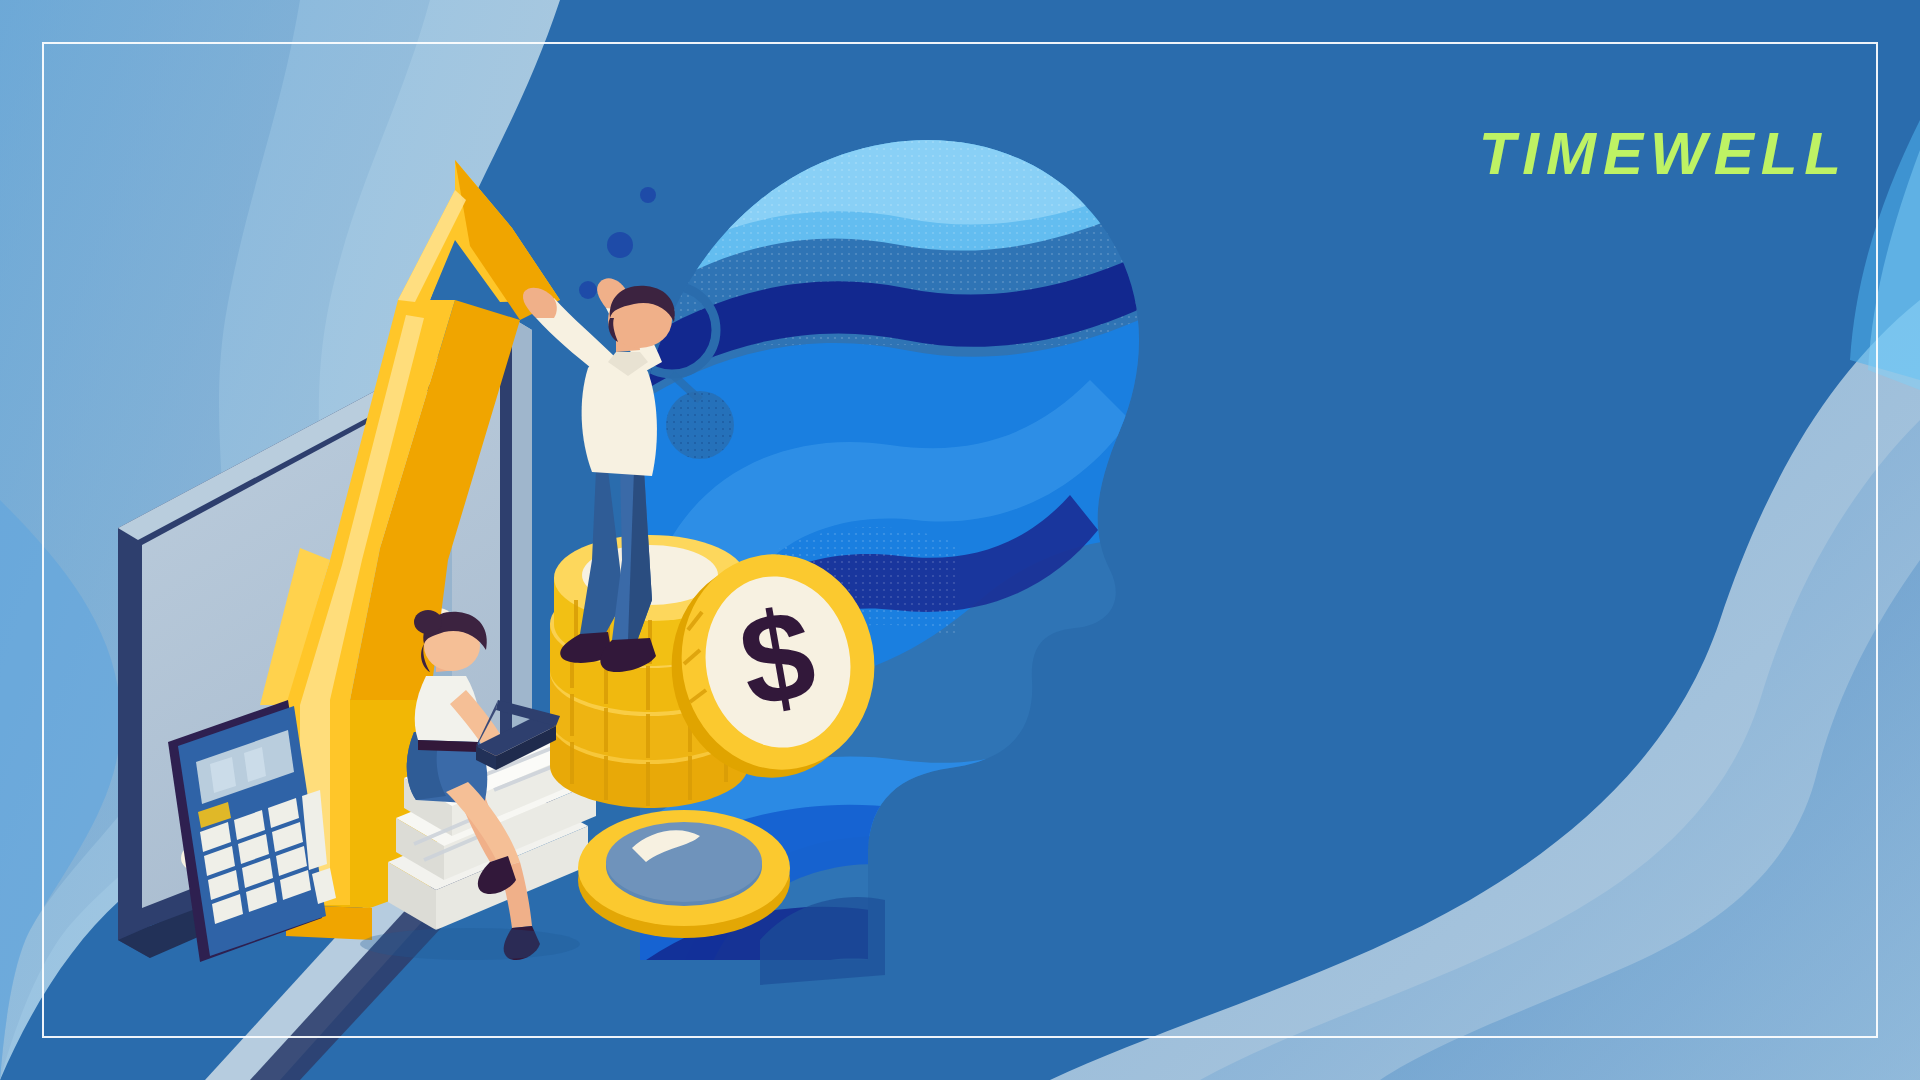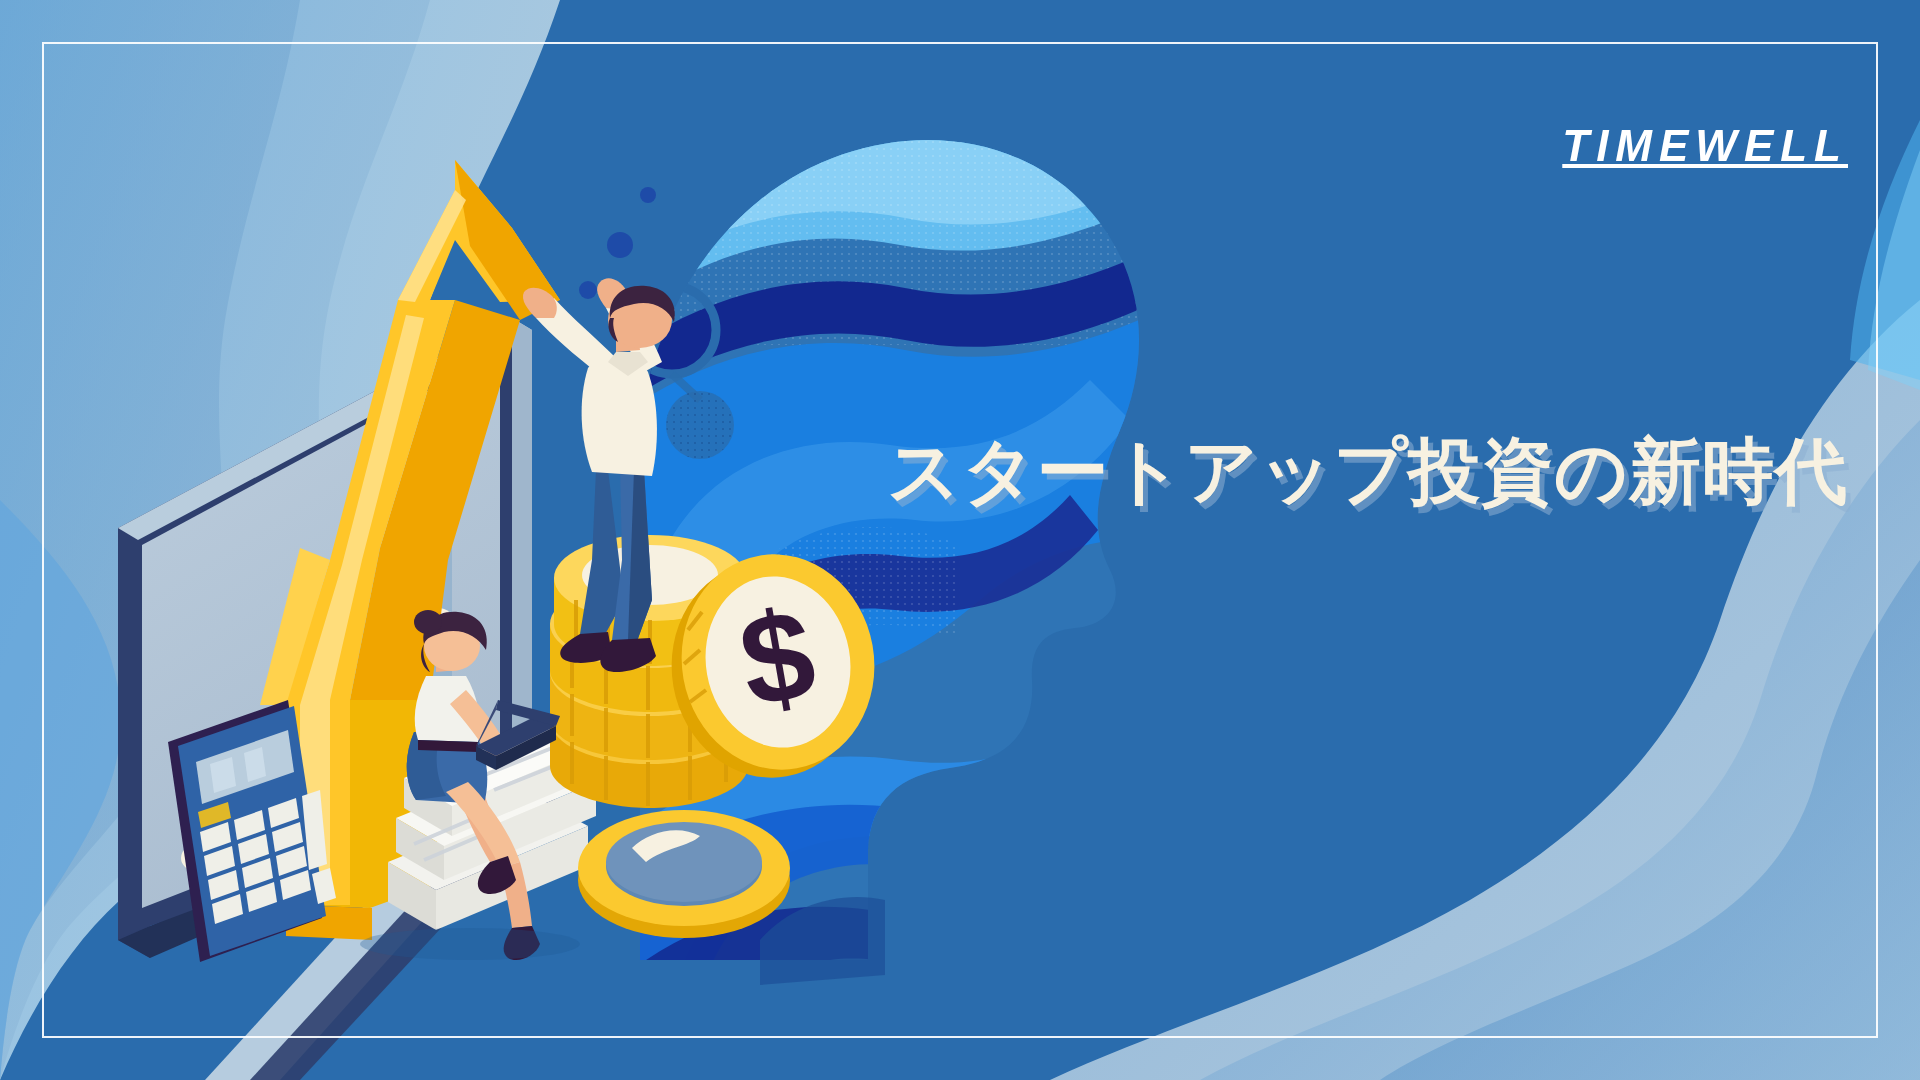--- a/index.html
+++ b/index.html
@@ -23,28 +23,27 @@
     border:2px solid rgba(255,255,255,0.92);
     pointer-events:none;
     z-index:40;
   }
 
   
   .logo {
     position:absolute;
     right:72px; top:124px;
     z-index:50;
-    font-size:44px;
+    font-size:60px;
     font-weight:bold;
     font-style:italic;
     letter-spacing:7px;
-    color:#ffffff;
+    color:#bef264;
     line-height:1;
     white-space:nowrap;
-    text-decoration:underline;
   }
 
   
   .headline {
     position:absolute;
     right:72px; top:424px;
     z-index:50;
     text-align:right;
   }
   .headline .hl {
@@ -459,16 +458,15 @@
 
       <ellipse cx="470" cy="944" rx="110" ry="16" fill="#1f5a95" opacity="0.3"></ellipse>
     </svg>
   </div>
 
   <div class="frame"></div>
 
   <div class="logo">TIMEWELL</div>
 
   <div class="headline">
-    <span class="hl">スタートアップ投資の新時代</span>
   </div>
 
 </div>
 
 </body></html>

